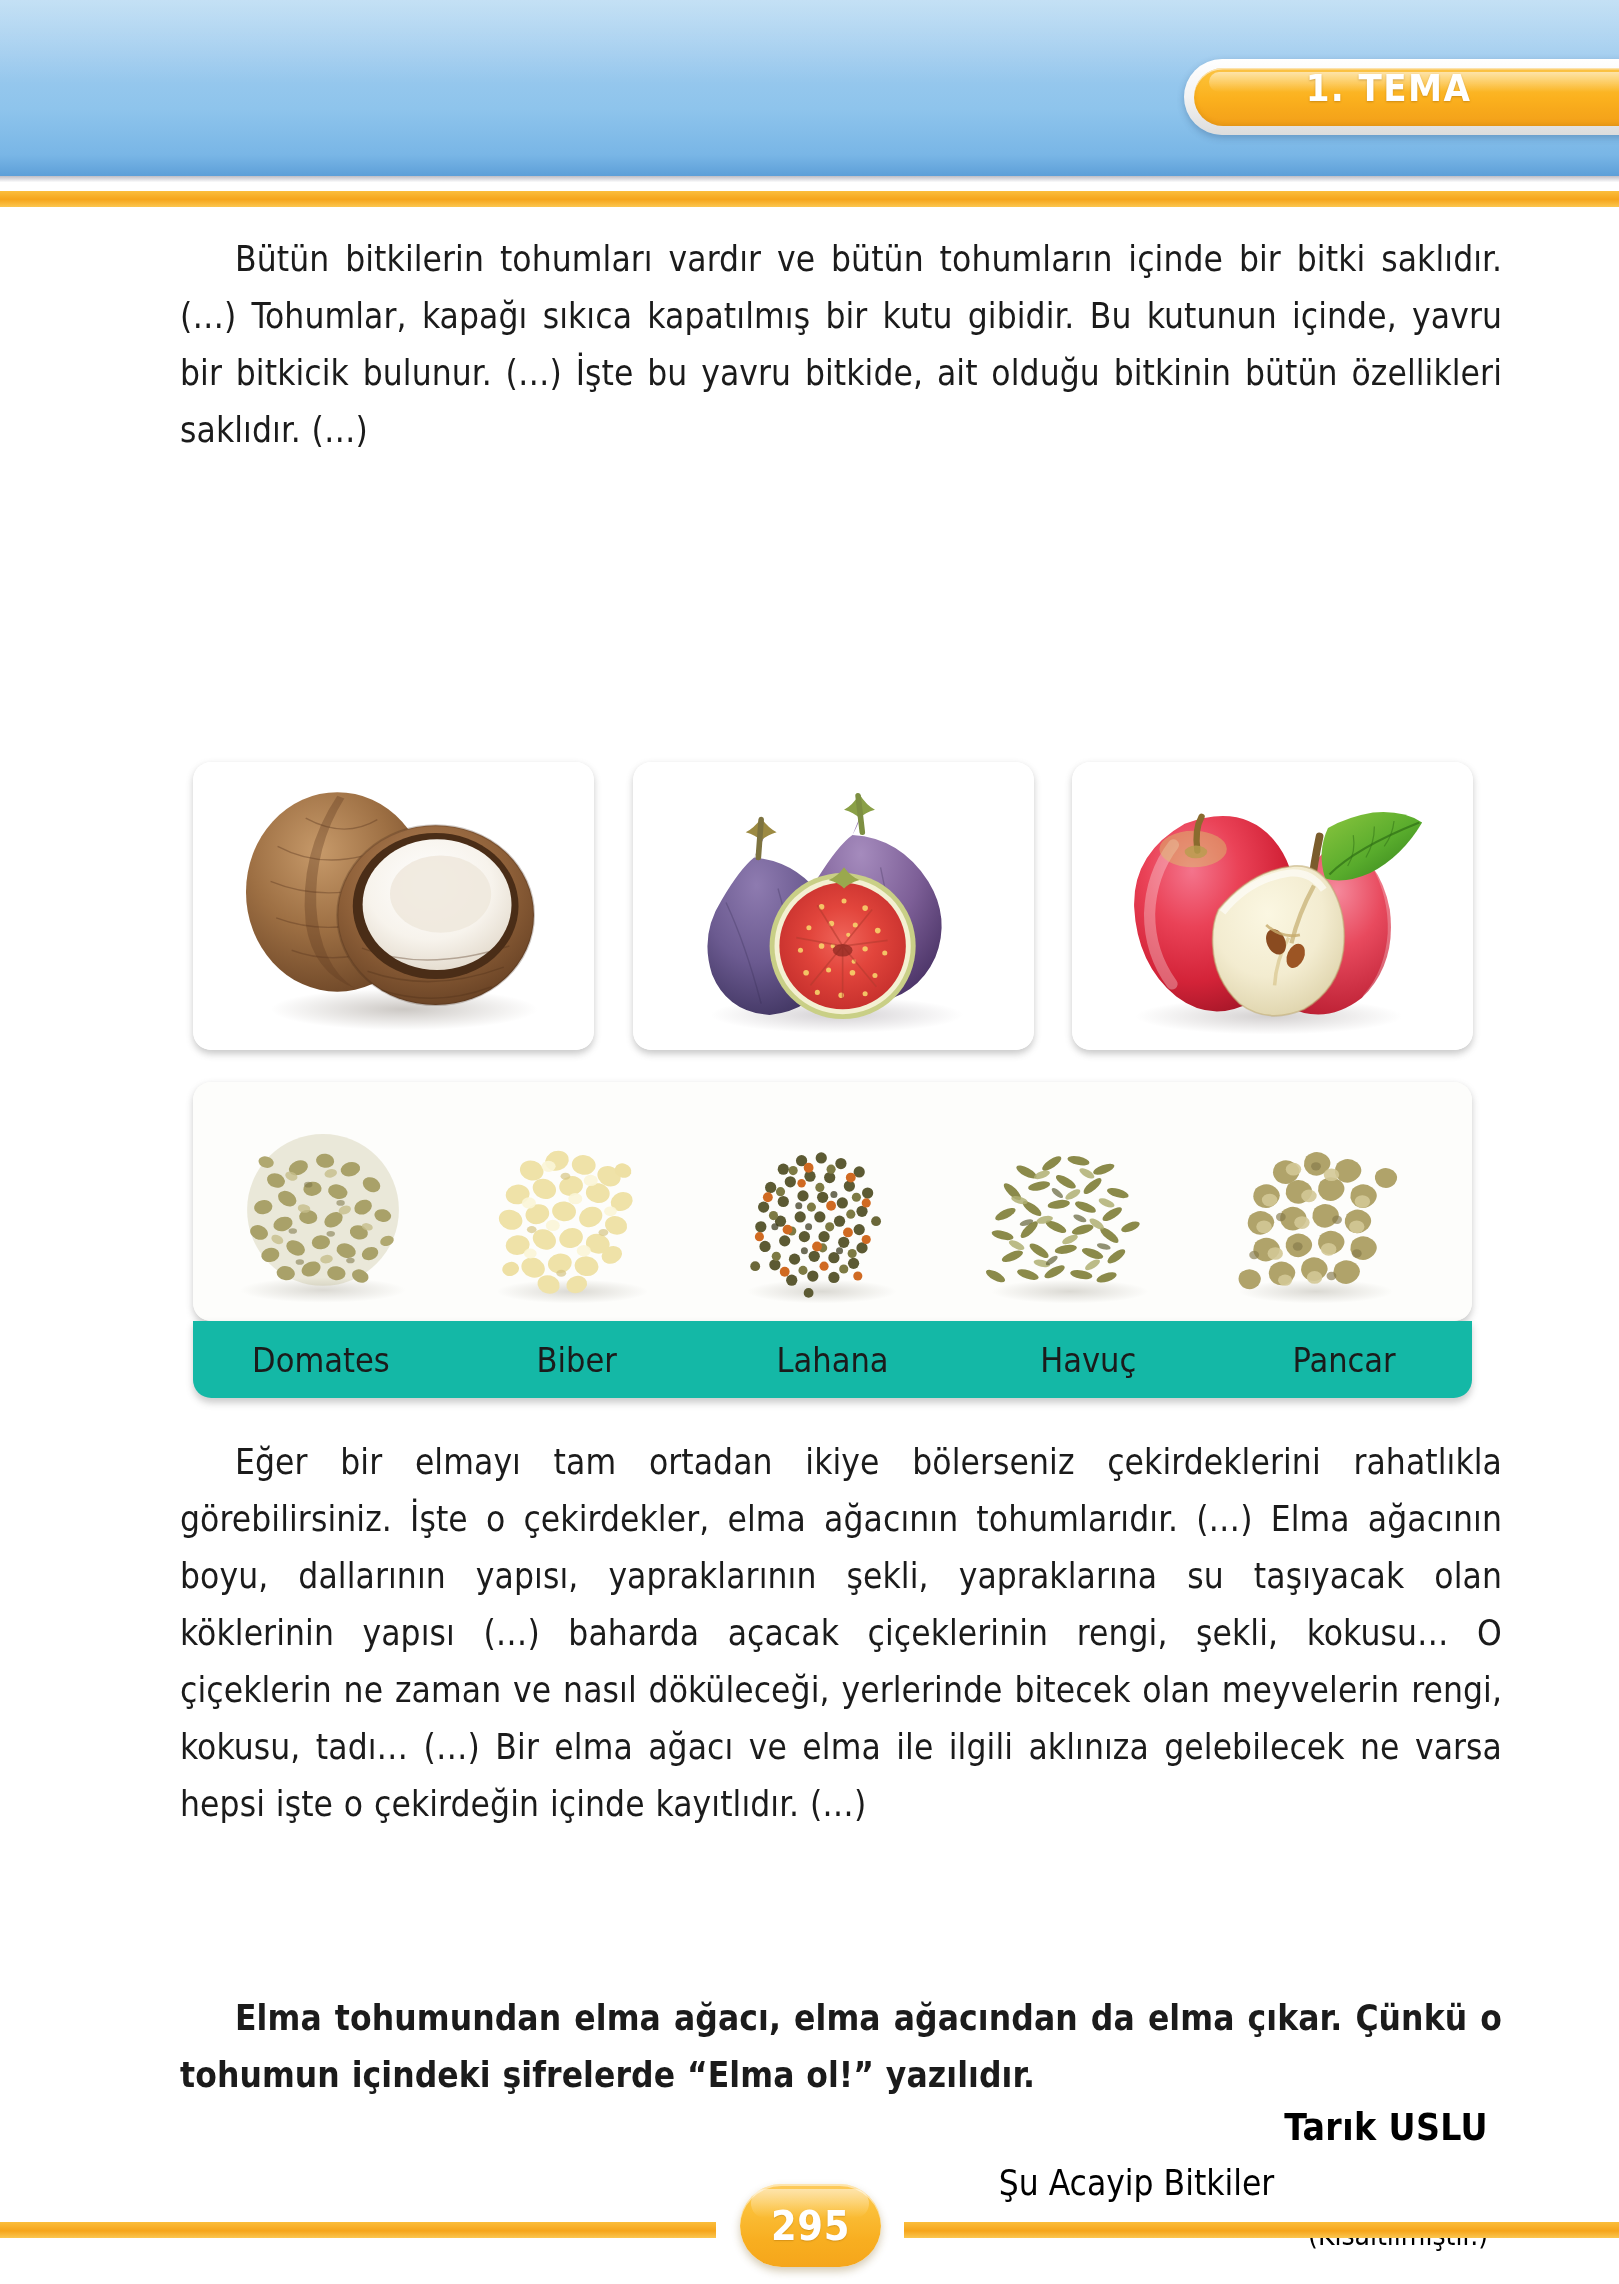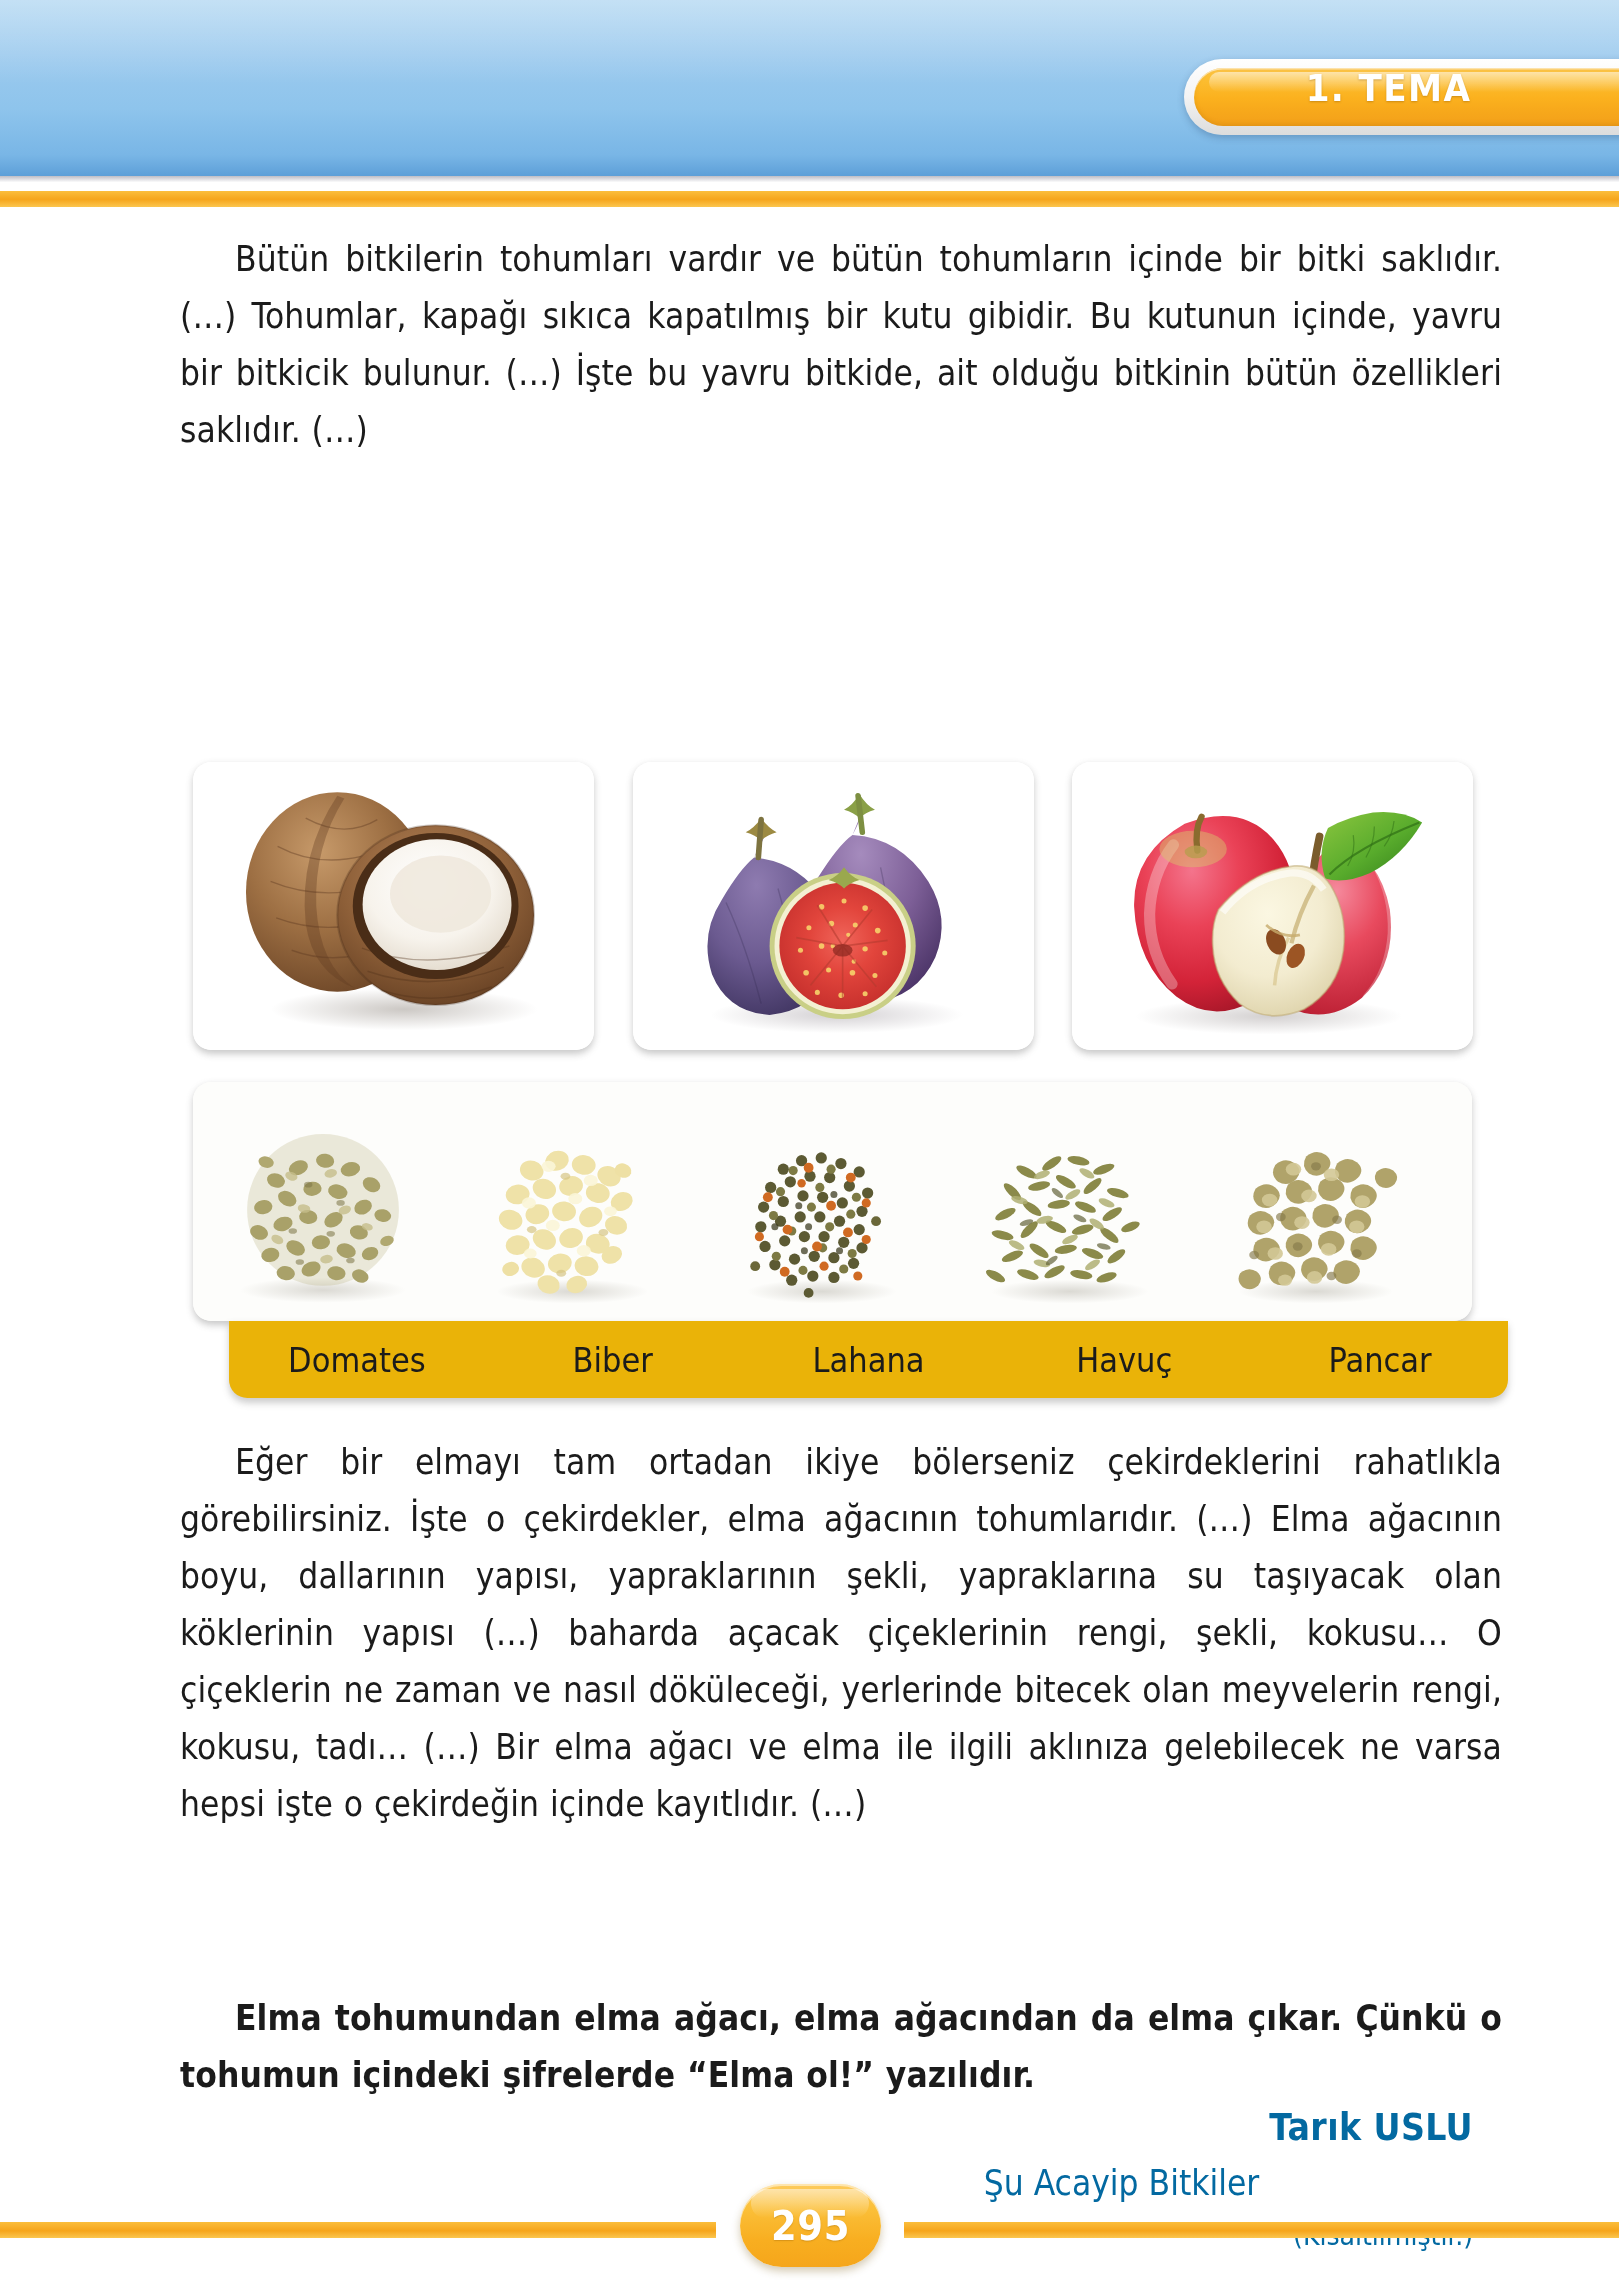--- a/index.html
+++ b/index.html
@@ -95,37 +95,37 @@
 
   
   .seed-panel{
     position:absolute;left:193px;top:875px;width:1279px;height:239px;
     background:#fdfdfb;border-radius:18.3px;
     box-shadow:0 3.5px 7.7px rgba(90,90,90,.33);
     overflow:hidden;
   }
   .seed-labels{
     position:absolute;left:193px;top:1114px;width:1279px;height:77px;
-    background:#eab308;
+    background:#14b8a6;
     border-radius:0 0 18.3px 18.3px;
     box-shadow:0 4.2px 7.7px rgba(90,90,90,.30);
-    display:flex;align-items:center;margin-left:36px;
+    display:flex;align-items:center;
   }
   .seed-label{
     flex:1;text-align:center;
     font-size:34px;color:#1b1b1b;
     font-family:"DejaVu Sans Condensed","Liberation Sans", sans-serif;
     font-weight:300;
   }
 
   
   .attrib{
-    position:absolute;right:147px;width:703px;text-align:right;
+    position:absolute;right:132px;width:703px;text-align:right;
     font-family:"DejaVu Sans Condensed","Liberation Sans", sans-serif;
-    color:#0369a1;
+    color:#000000;
   }
   .attrib-author{font-size:37px;font-weight:bold;letter-spacing:0.4px;}
   .attrib-book{font-size:35px;font-weight:300;}
   .attrib-note{font-size:28px;font-weight:300;}
 
   
   .footer{position:absolute;left:0;top:2168px;width:1620px;height:116px;}
   .foot-line{
     position:absolute;top:54px;height:15.5px;
     background:linear-gradient(180deg,#fbbe3c 0%,#f6a51b 55%,#fbc64f 100%);

